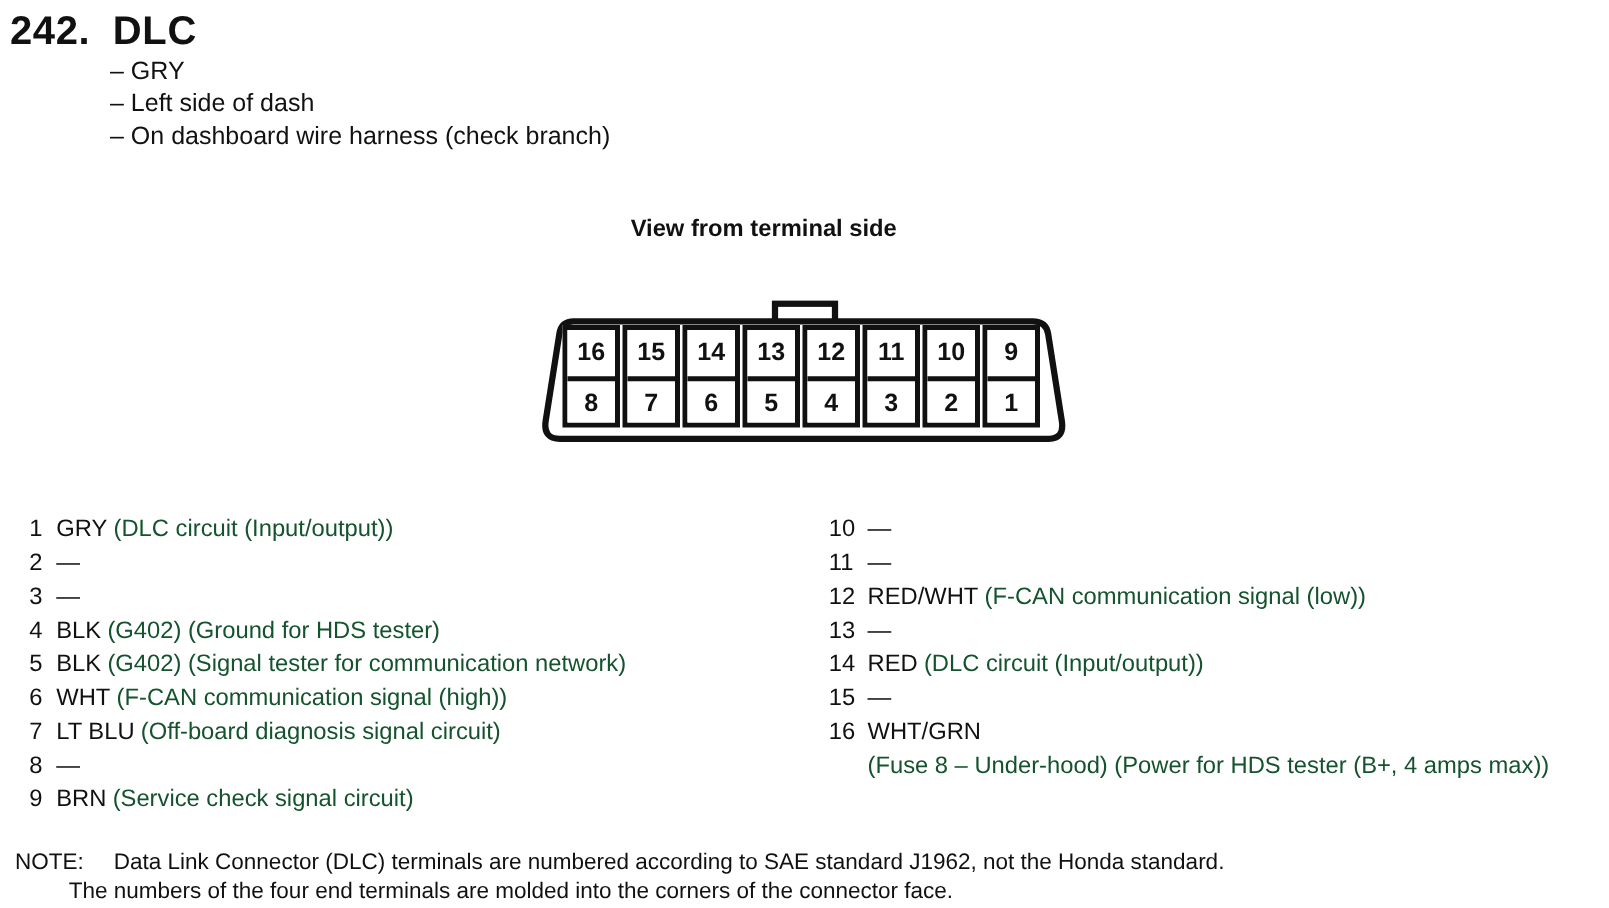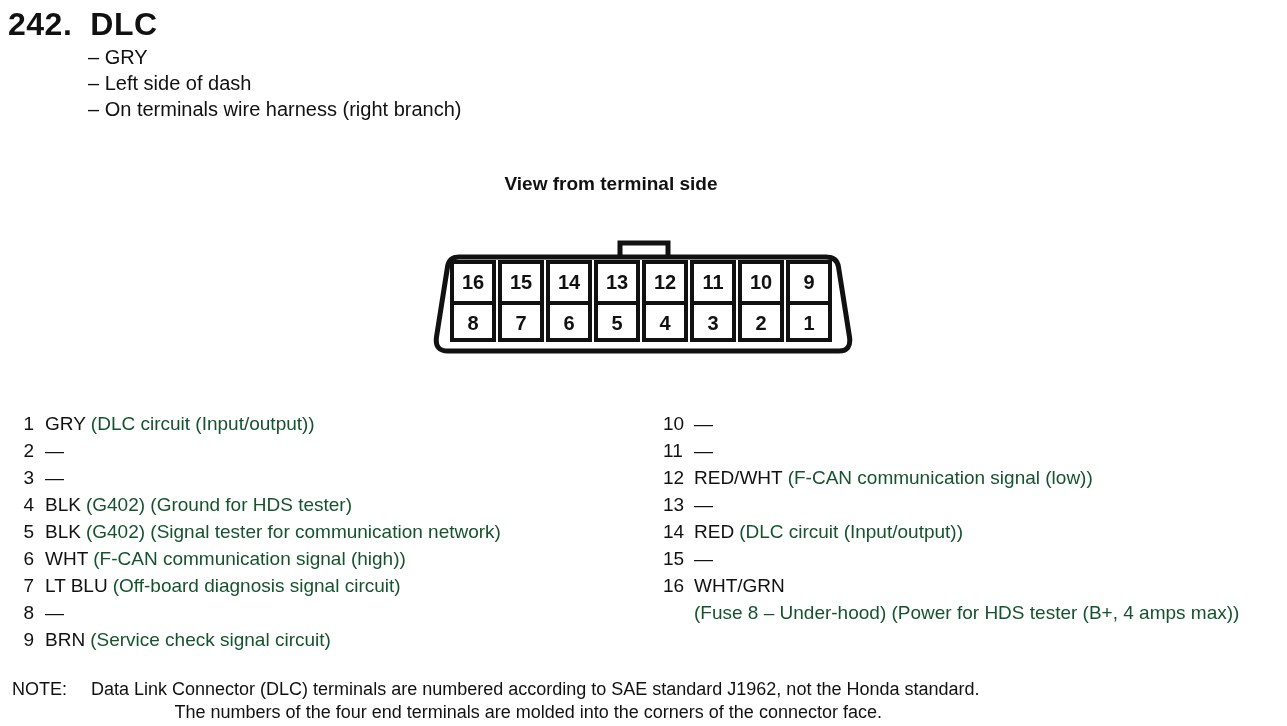--- a/index.html
+++ b/index.html
@@ -37,33 +37,33 @@
   .pin-list-right { left:663px; top:410px; }
   .pnum { display:inline-block; text-align:right; margin-right:11px; width:20px; color:#111; }
   .pin-list-right .pnum { width:22px; text-align:left; margin-right:9px; }
   .wire { color:#111; margin-right:5px; }
   .desc { color:#14532d;text-align:center; }
   .desc.wrap { display:block; margin-left:31px; }
 
   
   .note { left:12px; top:678px; font-size:18px; line-height:23px; }
   .note .note-label { margin-right:24px; }
-  .note .note-line2 { margin-left:65px;text-align:center; }
+  .note .note-line2 { margin-left:43px; }
 </style>
 </head>
 <body>
 
 <div class="abs title">
   <span class="t-num">242.</span><span class="t-name">DLC</span>
 </div>
 
 <div class="abs attrs">
   <div>– GRY</div>
   <div>– Left side of dash</div>
-  <div>– On terminals wire harness (right branch)</div>
+  <div>– On dashboard wire harness (check branch)</div>
 </div>
 
 <div class="abs view-label">View from terminal side</div>
 
 <div class="abs connector">
   <svg width="424" height="118" viewBox="0 0 424 118">
     <rect x="188" y="6" width="48" height="15" fill="#ffffff" stroke="#111111" stroke-width="5"></rect>
     <path d="M 27 20 L 394 20 Q 405 20 406.5 30 L 417.5 100 Q 419.5 114 407 114 L 16 114 Q 2.5 114 4.5 100 L 15.5 30 Q 17 20 27 20 Z" fill="#ffffff" stroke="#111111" stroke-width="5" stroke-linejoin="round"></path>
   </svg>
   <div class="pin-grid">

